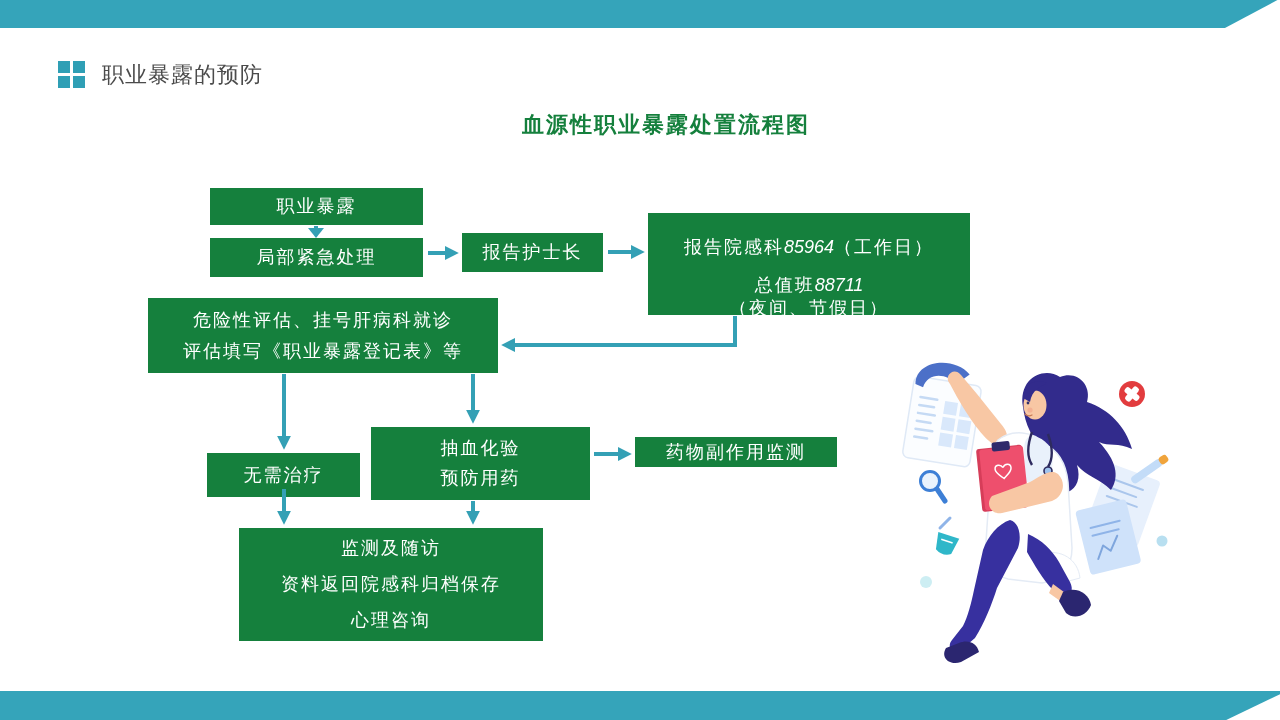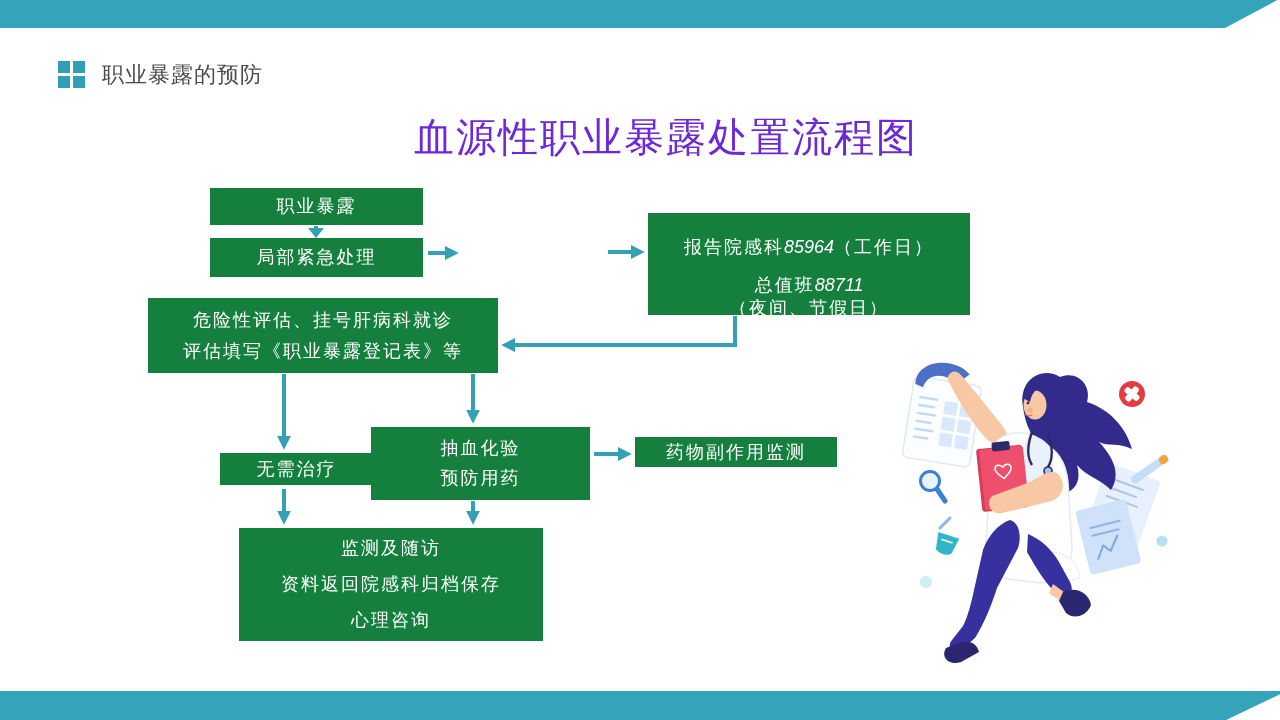--- a/index.html
+++ b/index.html
@@ -20,37 +20,37 @@
     clip-path:polygon(0 0, 100% 0, 100% 11%, 95.8% 100%, 0 100%);
   }
   
   .header { position:absolute; left:58px; top:60px; display:flex; align-items:center; }
   .sq-icon { width:27px; height:28px; display:grid; grid-template-columns:12px 12px; grid-template-rows:12px 12px; gap:3px; margin-right:17px; }
   .sq-icon span { background:#2f9fb5; }
   .header-title { font-size:22px; color:#4b4b4b; letter-spacing:1px; }
   
   .main-title {
     position:absolute; top:110px; left:666px; transform:translateX(-50%);
-    margin:0; font-size:40px; font-weight:normal; color:#6d28d9;
+    margin:0; font-size:22px; font-weight:bold; color:#15803d;
     letter-spacing:2px; white-space:nowrap;
   }
   
   .fbox {
     position:absolute; background:#15803d; color:#ffffff;
     display:flex; flex-direction:column; align-items:center; justify-content:center;
     font-size:18px; letter-spacing:2px; text-align:center; line-height:19px;
   }
   .fbox-exposure   { left:210px; top:188px; width:213px; height:37px; }
   .fbox-local      { left:210px; top:238px; width:213px; height:39px; }
   .fbox-headnurse  { left:462px; top:233px; width:141px; height:39px; }
   .fbox-report     { left:648px; top:213px; width:322px; height:102px; justify-content:flex-start; padding-top:25px; box-sizing:border-box; }
   .fbox-report .l2 { margin-top:19px; }
   .fbox-report .l3 { margin-top:4px; }
   .fbox-assess     { left:148px; top:298px; width:350px; height:75px; gap:12px; }
-  .fbox-notreat    { left:220px; top:453px; width:153px; height:32px;font-family:Liberation Serif, serif; }
+  .fbox-notreat    { left:207px; top:453px; width:153px; height:44px;font-family:Liberation Serif, serif; }
   .fbox-blood      { left:371px; top:427px; width:219px; height:73px; gap:11px; }
   .fbox-sideeffect { left:635px; top:437px; width:202px; height:30px; }
   .fbox-followup   { left:239px; top:528px; width:304px; height:113px; gap:17px; }
   .num { font-style:italic; letter-spacing:0; }
   
   .arrows { position:absolute; left:0; top:0; width:1280px; height:720px; pointer-events:none; }
   
   .illus { position:absolute; left:880px; top:352px; width:300px; height:330px; }
 </style>
 </head>
@@ -73,20 +73,23 @@
   <h1 class="main-title">血源性职业暴露处置流程图</h1>
 
   <div class="fbox fbox-exposure">
     <span>职业暴露</span>
   </div>
 
   <div class="fbox fbox-local">
     <span>局部紧急处理</span>
   </div>
 
+  <div class="fbox fbox-headnurse">
+    <span>报告护士长</span>
+  </div>
 
   <div class="fbox fbox-report">
     <span class="l1"><span>报告院感科</span><span class="num">85964</span><span>（工作日）</span></span>
     <span class="l2"><span>总值班</span><span class="num">88711</span></span>
     <span class="l3">（夜间、节假日）</span>
   </div>
 
   <div class="fbox fbox-assess">
     <span>危险性评估、挂号肝病科就诊</span>
     <span>评估填写《职业暴露登记表》等</span>

